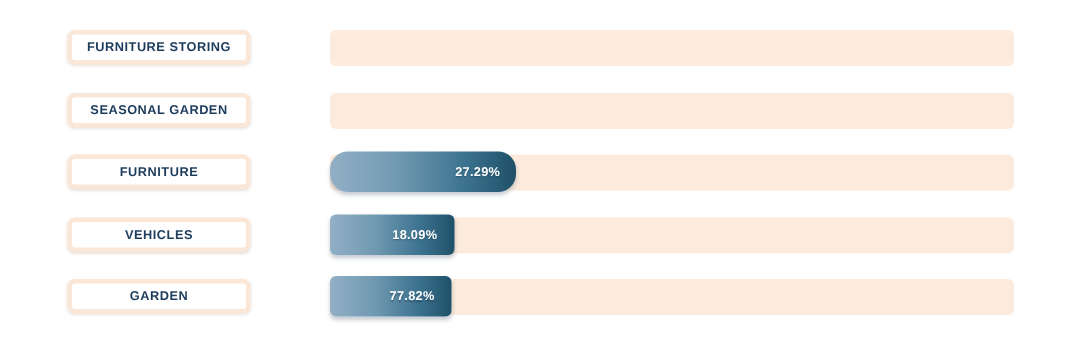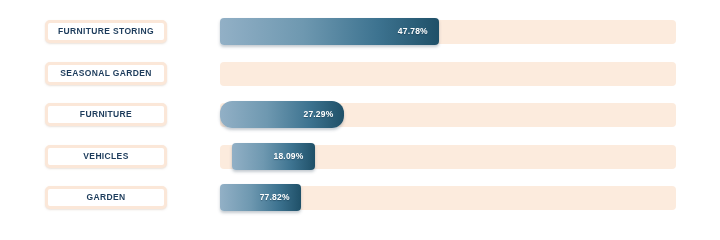--- a/index.html
+++ b/index.html
@@ -105,23 +105,20 @@
 <body>
 
 <div id="chart">
 
   <div class="row">
     <div class="label-pill">
       <span class="label-text">FURNITURE STORING</span>
     </div>
     <div class="track-wrap">
       <div class="track"></div>
-      <div class="bar" style="width: 48%;">
-        <span class="bar-value">47.78%</span>
-      </div>
     </div>
   </div>
 
   <div class="row">
     <div class="label-pill">
       <span class="label-text">SEASONAL GARDEN</span>
     </div>
     <div class="track-wrap">
       <div class="track"></div>
     </div>
@@ -138,21 +135,21 @@
       </div>
     </div>
   </div>
 
   <div class="row">
     <div class="label-pill">
       <span class="label-text">VEHICLES</span>
     </div>
     <div class="track-wrap">
       <div class="track"></div>
-      <div class="bar" style="width: 18.1%; margin-left: 12px;">
+      <div class="bar" style="width: 18.1%;">
         <span class="bar-value">18.09%</span>
       </div>
     </div>
   </div>
 
   <div class="row">
     <div class="label-pill">
       <span class="label-text">GARDEN</span>
     </div>
     <div class="track-wrap">

